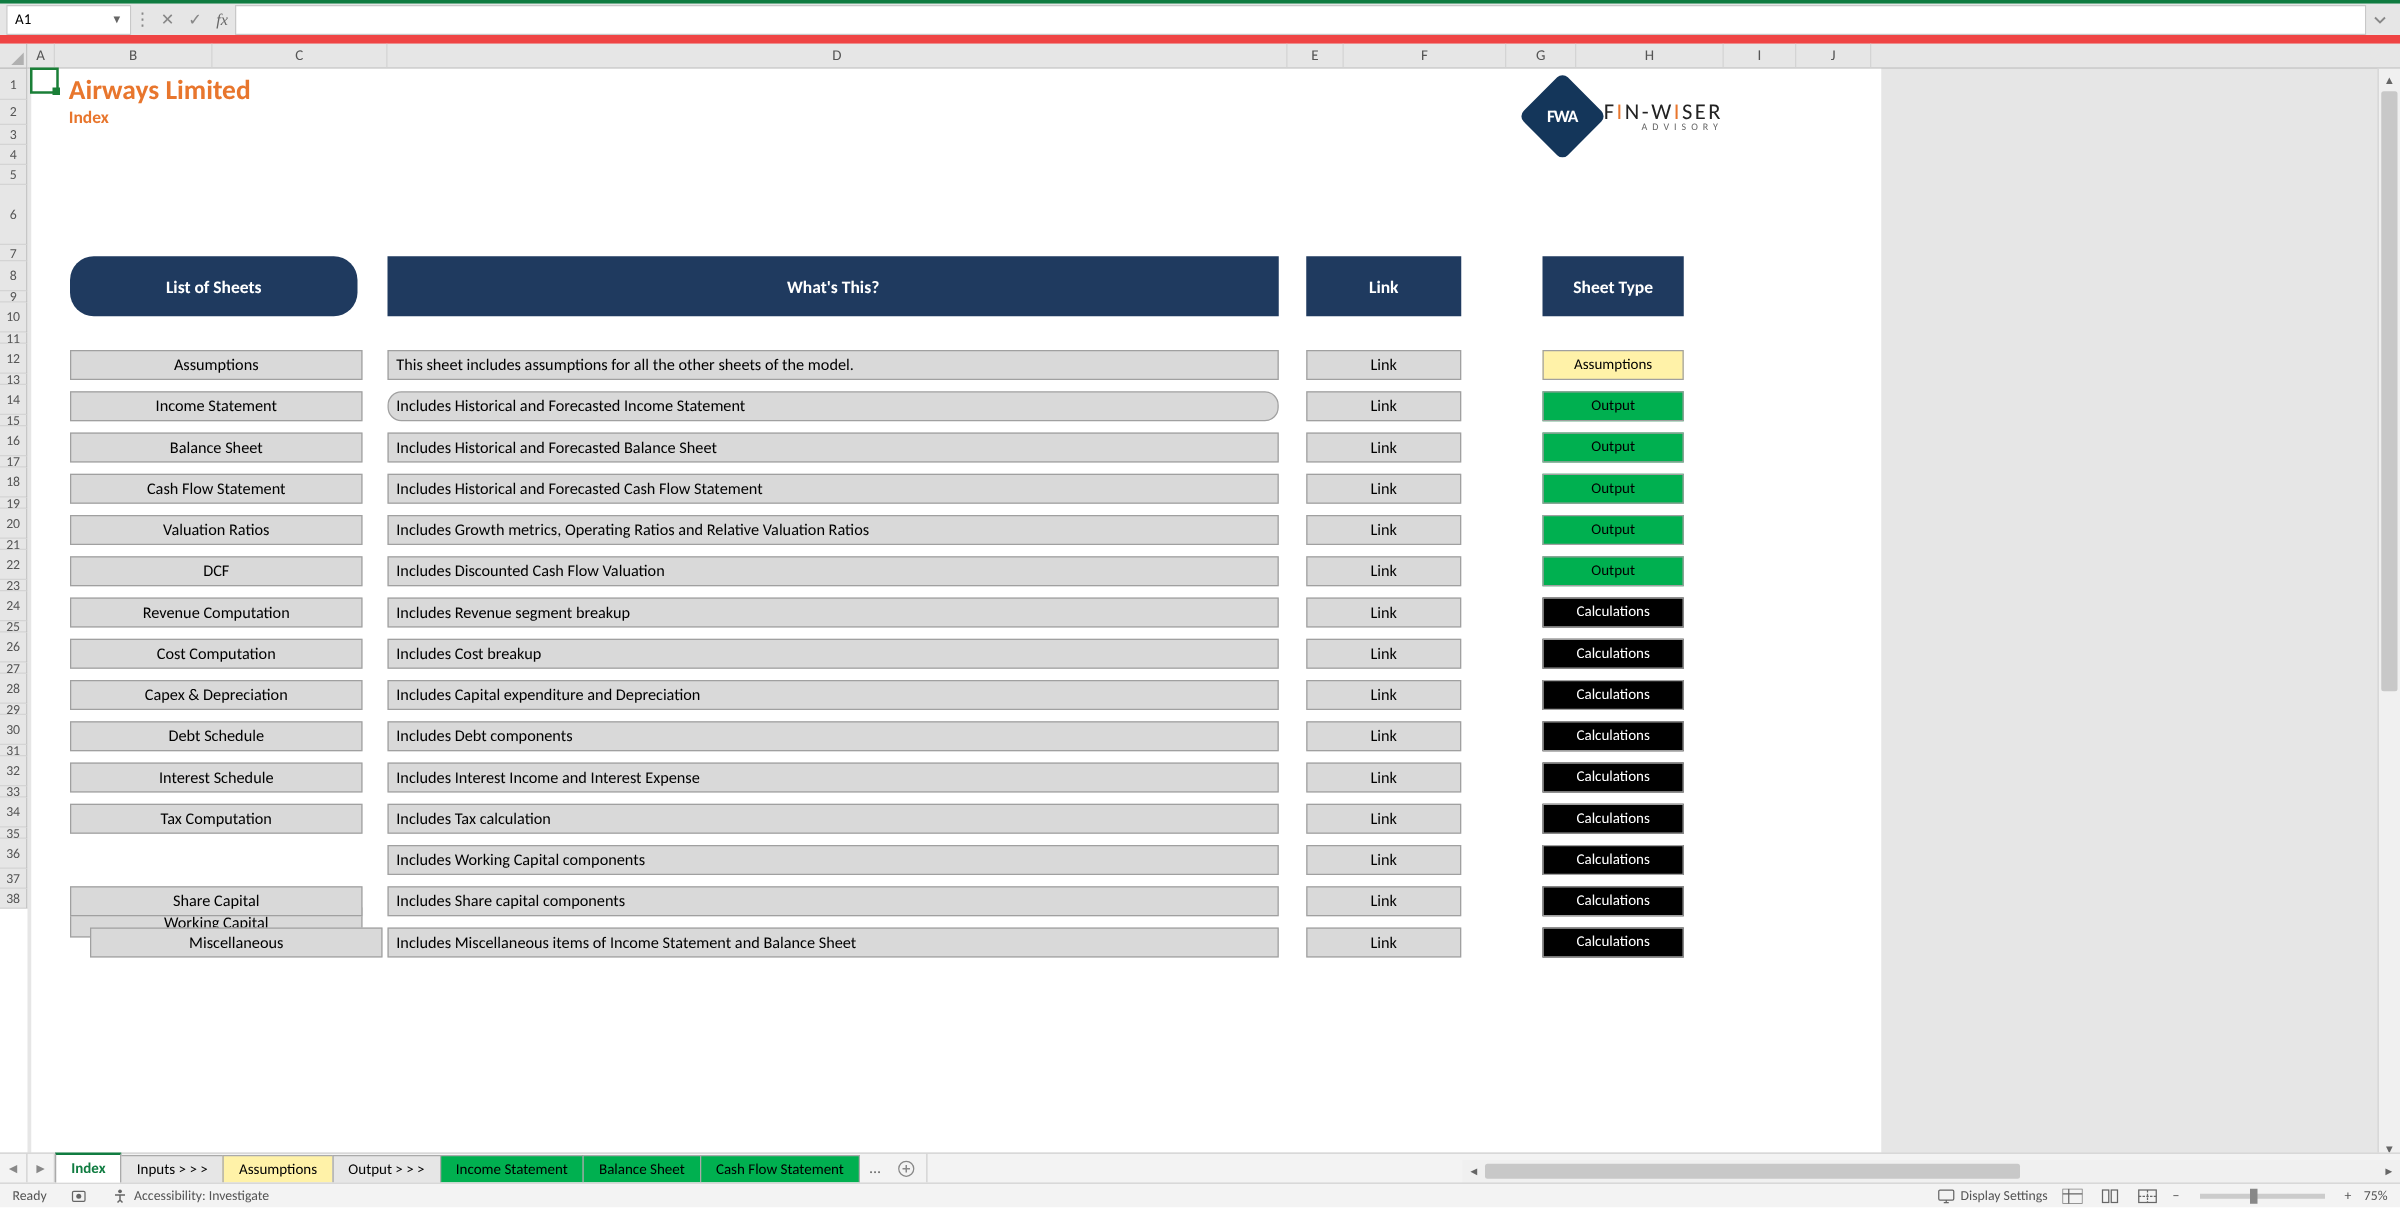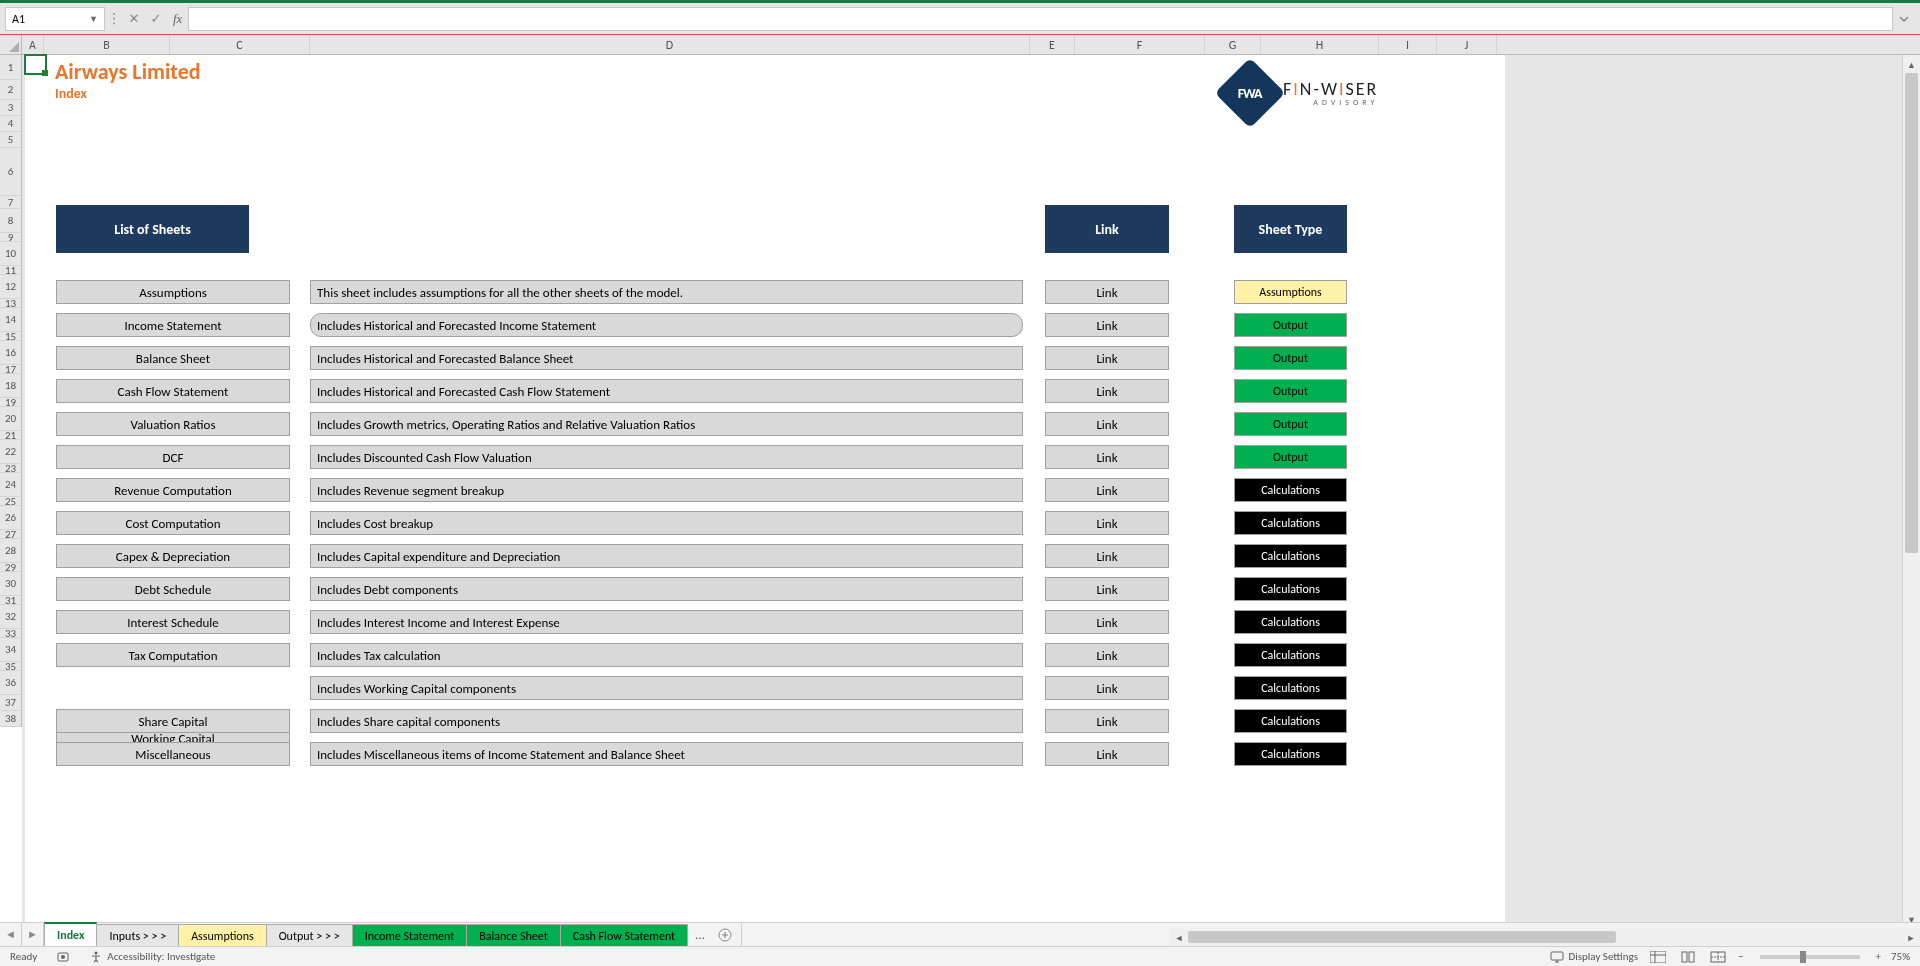--- a/index.html
+++ b/index.html
@@ -14,21 +14,21 @@
 }
 .top-green-bar {
   height: 3px;
   background: #107c41;
 }
 .formula-bar-area {
   height: 32px;
   background: #e6e6e6;
   display: flex;
   align-items: center;
-  border-bottom: 1px solid #ef4444;
+  border-bottom: 7px solid #ef4444;
   padding: 3px 5px;
 }
 .name-box {
   width: 100px;
   height: 24px;
   background: #fff;
   border: 1px solid #c8c8c8;
   display: flex;
   align-items: center;
   padding: 0 6px;
@@ -209,21 +209,21 @@
   position: absolute;
   background: #1f3a5f;
   color: #fff;
   font-weight: bold;
   height: 48px;
   display: flex;
   align-items: center;
   justify-content: center;
   font-size: 14px;
 }
-.th-list { left: 31px; width: 193px; top: 150px; }
+.th-list { left: 31px; width: 230px; top: 150px; border-radius: 19px; }
 .th-what { left: 285px; width: 713px; top: 150px; }
 .th-link { left: 1020px; width: 124px; top: 150px; }
 .th-type { left: 1209px; width: 113px; top: 150px; }
 
 .box {
   position: absolute;
   height: 24px;
   background: #d9d9d9;
   border: 1px solid #a0a0a0;
   display: flex;
@@ -470,20 +470,21 @@
           <div class="logo-diamond">
               <span>FWA</span>
             </div>
           <div class="logo-text">
             <div class="main"><span>F</span><span class="dot">I</span><span>N</span><span>-W</span><span class="dot">I</span><span>SER</span></div>
             <div class="sub">ADVISORY</div>
           </div>
         </div>
 
         <div class="tbl-header th-list">List of Sheets</div>
+        <div class="tbl-header th-what">What's This?</div>
         <div class="tbl-header th-link">Link</div>
         <div class="tbl-header th-type">Sheet Type</div>
 
         <div id="table-rows">
             <div class="box sheet" style="top: 225px;">Assumptions</div>
             <div class="box desc" style="top: 225px;">This sheet includes assumptions for all the other sheets of the model.</div>
             <div class="box link" style="top: 225px;">Link</div>
             <div class="box type type-assumptions" style="top: 225px;">Assumptions</div>
             <div class="box sheet" style="top: 258px;">Income Statement</div>
             <div class="box desc" style="top: 258px; border-radius: 11px;">Includes Historical and Forecasted Income Statement</div>
@@ -530,21 +531,21 @@
             <div class="box link" style="top: 588px;">Link</div>
             <div class="box type type-calc" style="top: 588px;">Calculations</div>
             <div class="box sheet" style="top: 655px; margin-top: 16px;">Working Capital</div>
             <div class="box desc" style="top: 621px;">Includes Working Capital components</div>
             <div class="box link" style="top: 621px;">Link</div>
             <div class="box type type-calc" style="top: 621px;">Calculations</div>
             <div class="box sheet" style="top: 654px;">Share Capital</div>
             <div class="box desc" style="top: 654px;">Includes Share capital components</div>
             <div class="box link" style="top: 654px;">Link</div>
             <div class="box type type-calc" style="top: 654px;">Calculations</div>
-            <div class="box sheet" style="top: 687px;">Miscellaneous</div>
+            <div class="box sheet" style="top: 687px; margin-left: 16px;">Miscellaneous</div>
             <div class="box desc" style="top: 687px;">Includes Miscellaneous items of Income Statement and Balance Sheet</div>
             <div class="box link" style="top: 687px;">Link</div>
             <div class="box type type-calc" style="top: 687px;">Calculations</div>
           </div>
       </div>
     </div>
     <div class="vscroll">
       <div class="vscroll-up">▲</div>
       <div class="vscroll-thumb"></div>
       <div class="vscroll-down" style="position:absolute;bottom:0;width:100%;">▼</div>

